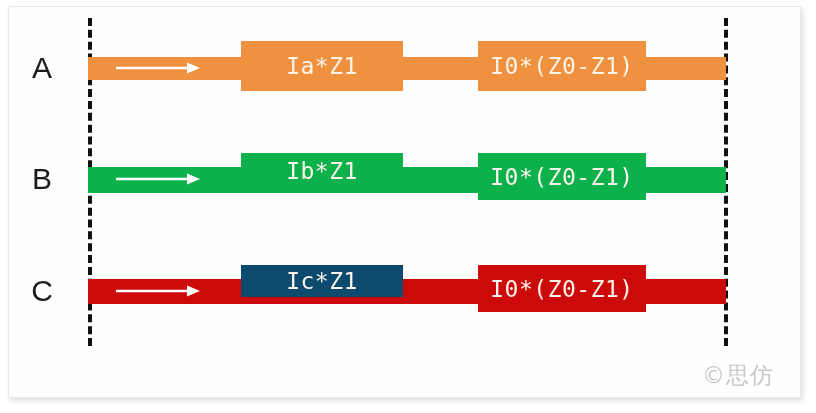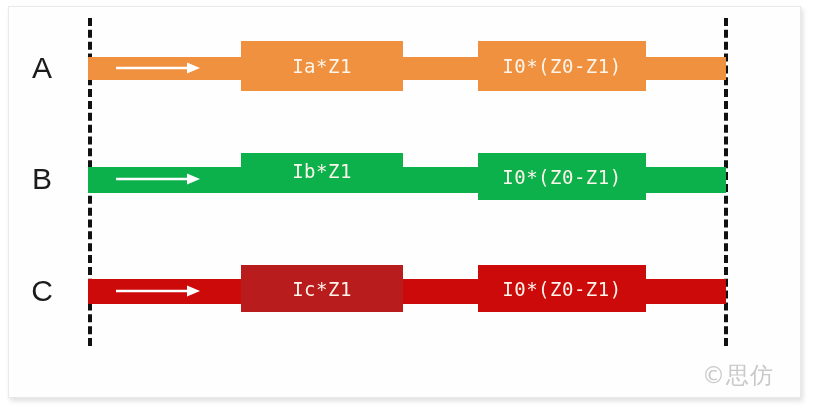--- a/index.html
+++ b/index.html
@@ -67,21 +67,21 @@
   }
 
   
   .seg-box {
     position: absolute;
     display: flex;
     align-items: center;
     justify-content: center;
     color: #fdf5ec;
     font-family: "DejaVu Sans Mono", "Liberation Mono", monospace;
-    font-size: 19px;
+    font-size: 23px;
     letter-spacing: 0.5px;
     white-space: nowrap;
     box-sizing: border-box;
   }
 
   
   .arrow-wrap {
     position: absolute;
     pointer-events: none;
   }
@@ -124,21 +124,21 @@
       <div class="phase-label" style="left: 22px; top: 164px;">B</div>
       <div class="conductor" style="top: 167px; height: 26px; background: rgb(13, 177, 75);"></div>
       <div class="seg-box" style="left: 241px; width: 162px; top: 153px; height: 35px; background: rgb(13, 177, 75);">Ib*Z1</div>
       <div class="seg-box" style="left: 478px; width: 168px; top: 153px; height: 47px; background: rgb(13, 177, 75);">I0*(Z0-Z1)</div>
       <div class="arrow-wrap" style="left: 116px; top: 172px; width: 84px; height: 14px;"><svg width="84" height="14" viewBox="0 0 84 14" xmlns="http://www.w3.org/2000/svg">
           <line x1="0" y1="7" x2="73" y2="7" stroke="#ffffff" stroke-width="2.4"></line>
           <polygon points="71,1.5 84,7 71,12.5" fill="#ffffff"></polygon>
         </svg></div>
       <div class="phase-label" style="left: 22px; top: 275.5px;">C</div>
       <div class="conductor" style="top: 279px; height: 25px; background: rgb(204, 10, 10);"></div>
-      <div class="seg-box" style="left: 241px; width: 162px; top: 265px; height: 47px; background: #b91c1c;">Ic*Z1</div>
+      <div class="seg-box" style="left: 241px; width: 162px; top: 265px; height: 32px; background: #0c4a6e;">Ic*Z1</div>
       <div class="seg-box" style="left: 478px; width: 168px; top: 265px; height: 47px; background: rgb(204, 10, 10);">I0*(Z0-Z1)</div>
       <div class="arrow-wrap" style="left: 116px; top: 284px; width: 84px; height: 14px;"><svg width="84" height="14" viewBox="0 0 84 14" xmlns="http://www.w3.org/2000/svg">
           <line x1="0" y1="7" x2="73" y2="7" stroke="#ffffff" stroke-width="2.4"></line>
           <polygon points="71,1.5 84,7 71,12.5" fill="#ffffff"></polygon>
         </svg></div>
     </div>
 
   <div id="watermark">
     <div>©思仿</div>
   </div>

